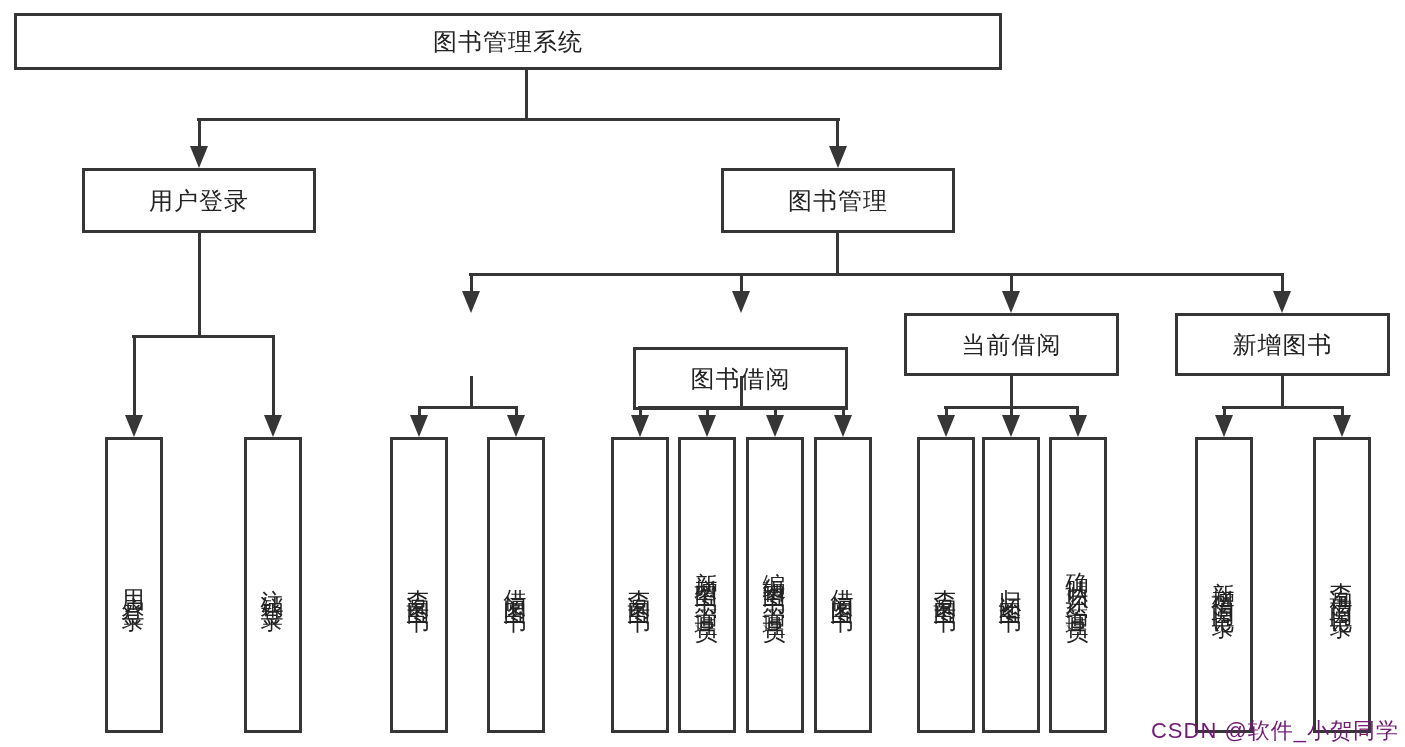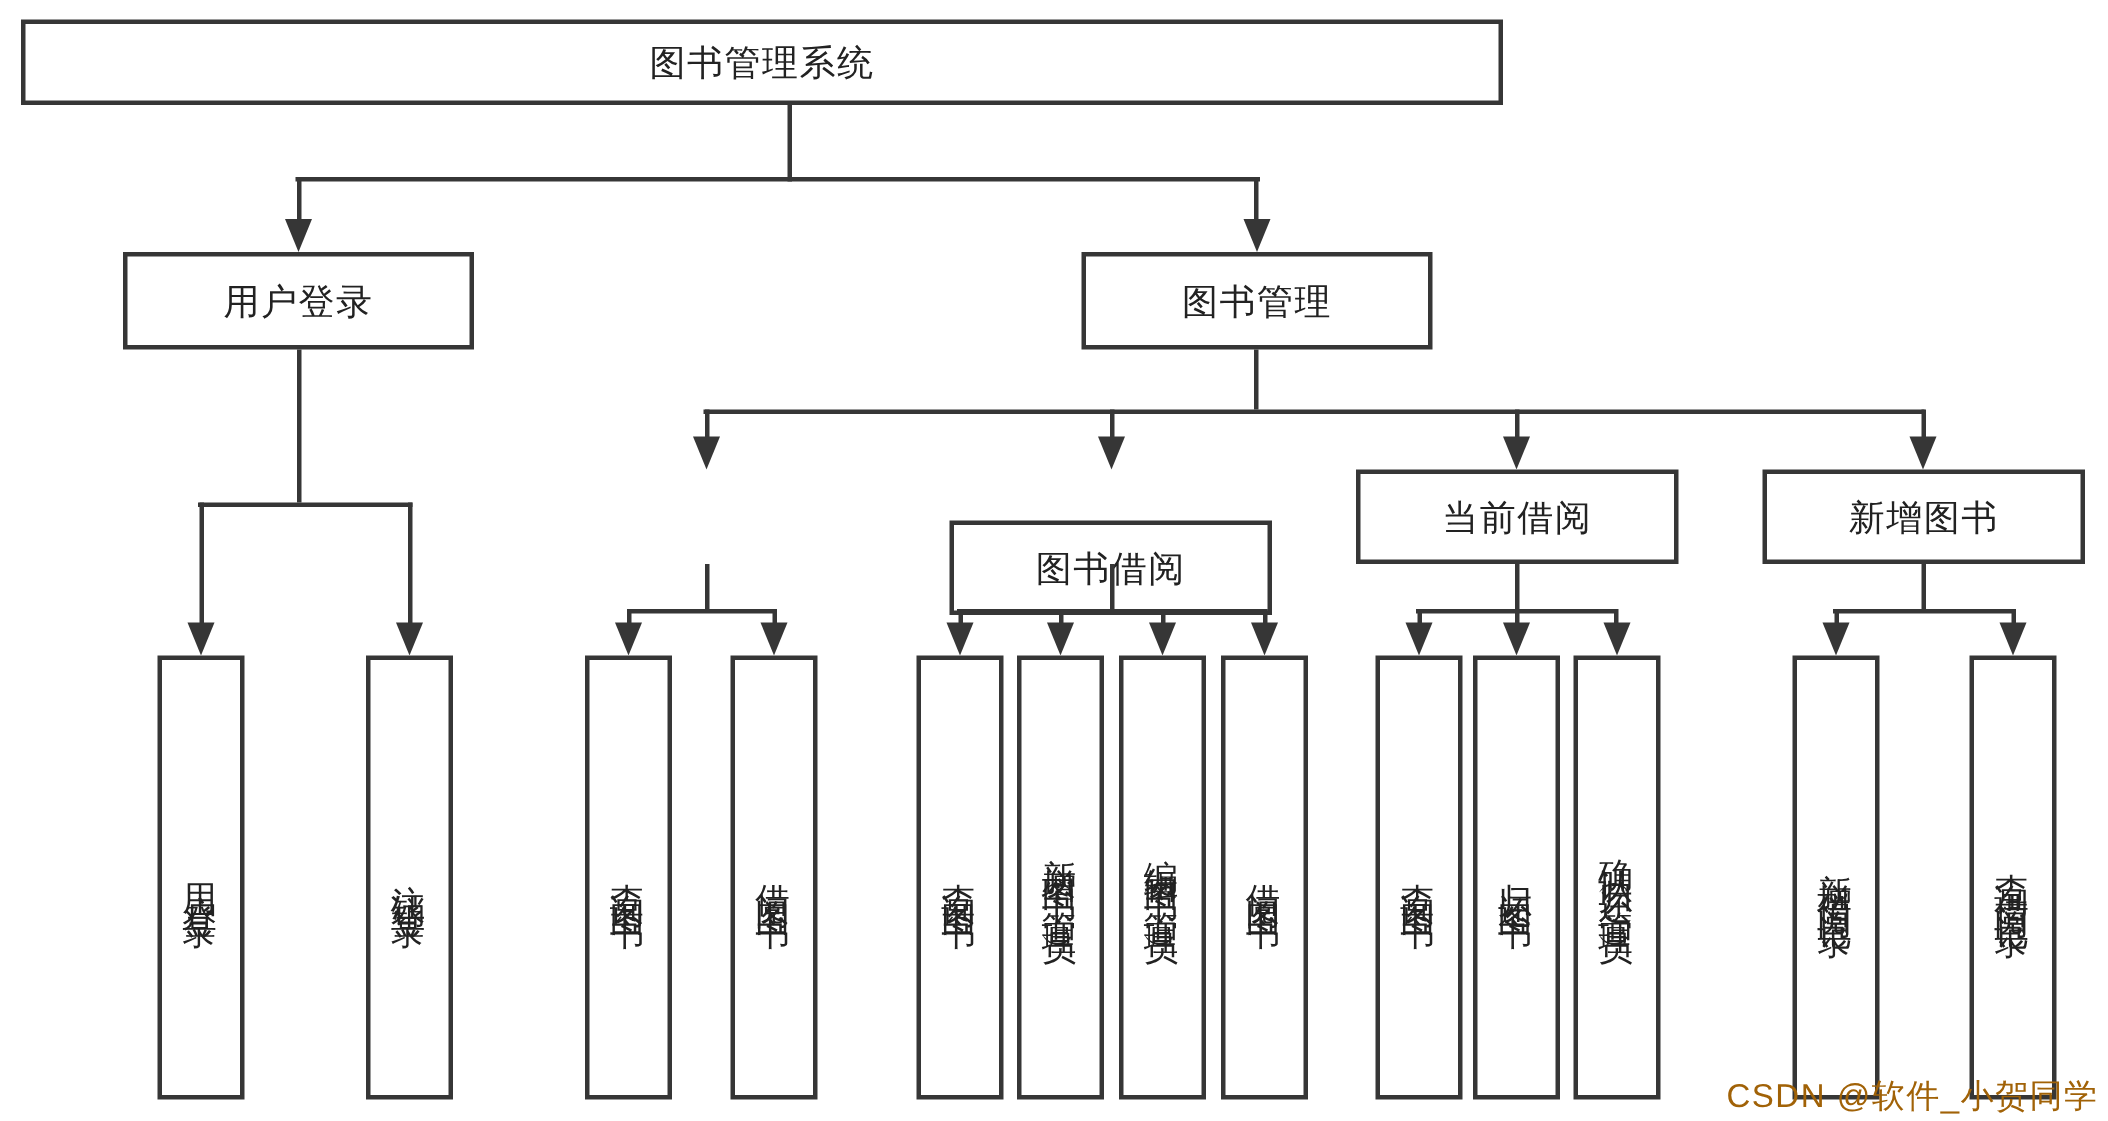--- a/index.html
+++ b/index.html
@@ -43,21 +43,21 @@
   .ahead {
     position: absolute;
     width: 0;
     height: 0;
     border-left: 9px solid transparent;
     border-right: 9px solid transparent;
     border-top: 22px solid #363636;
   }
   .watermark {
     position: absolute;
-    color: #a16207;
+    color: #701a75;
     font-size: 22px;
     letter-spacing: 1px;
   }
 </style>
 </head>
 <body>
 
 <div class="canvas">
 
   <div class="box" style="left:14px; top:13px; width:988px; height:57px;">图书管理系统</div>

